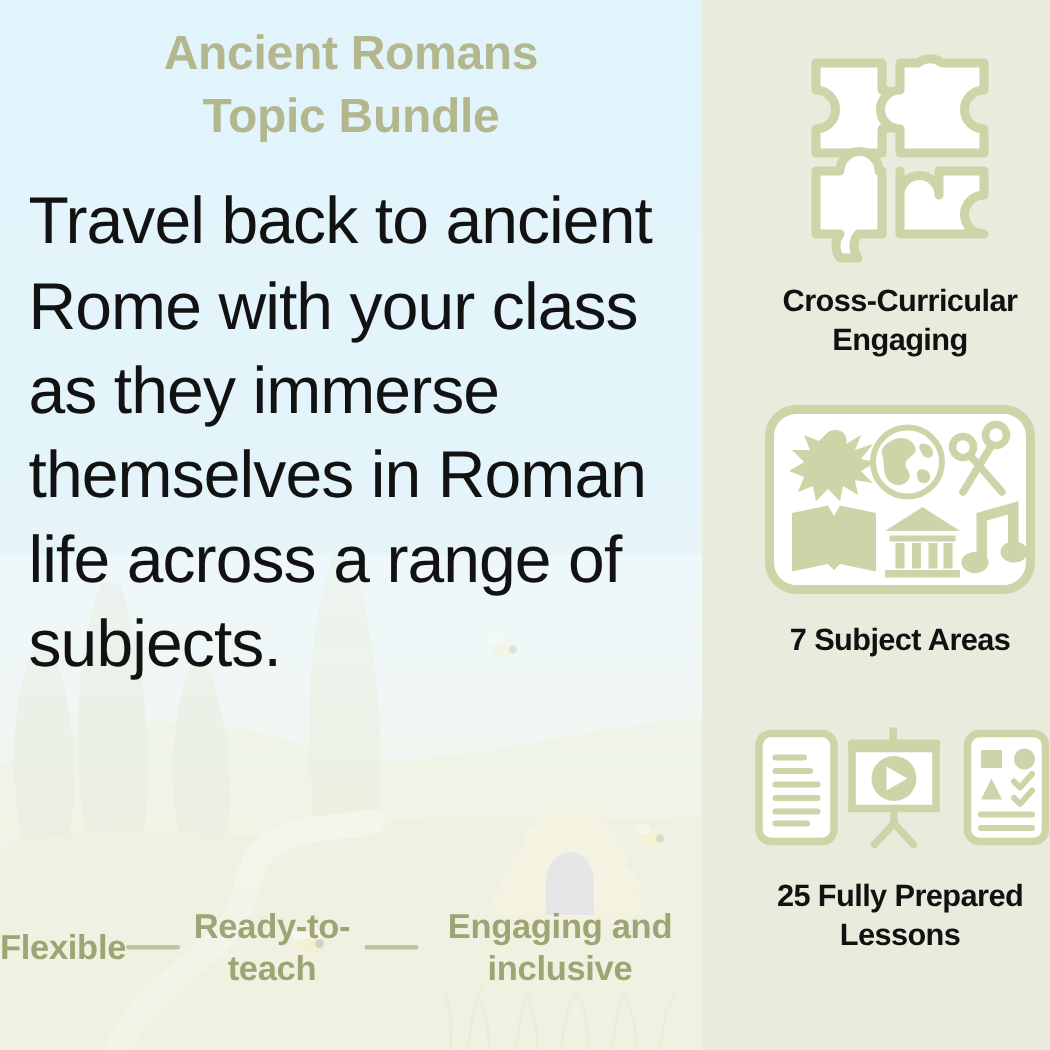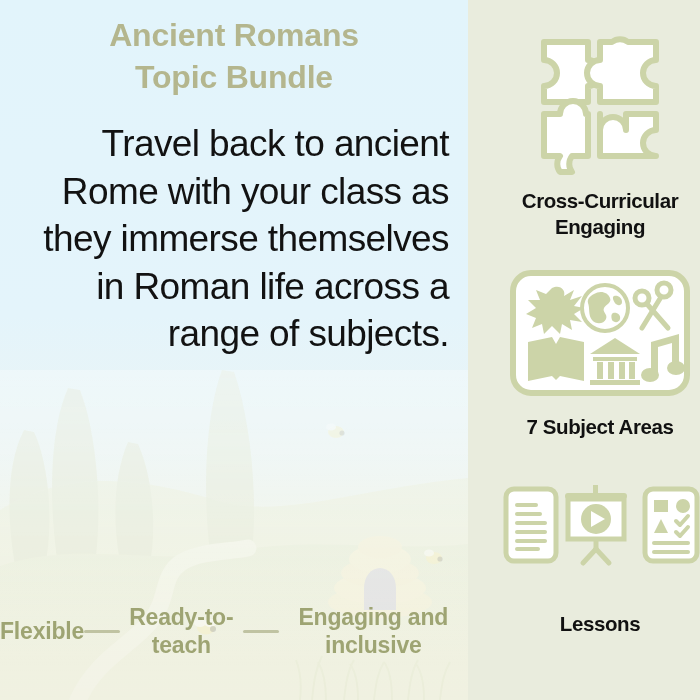--- a/index.html
+++ b/index.html
@@ -60,24 +60,24 @@
     font-weight: bold;
     line-height: 1.32;
     text-align: center;
     letter-spacing: -0.2px;
     margin: 0;
   }
 
   .headline {
     margin: 22px 0 0 0;
     color: #121212;
-    font-size: 37px;
+    font-size: 44px;
     line-height: 1.28;
     font-weight: normal;
-    text-align: right;
+    text-align: left;
     letter-spacing: -0.6px;
     width: 430px;
   }
 
   .tagline-block {
     margin-top: auto;
     margin-bottom: 40px;
     display: flex;
     flex-direction: row;
     align-items: center;
@@ -351,19 +351,19 @@
           <path d="M11 46 L18 32 L25 46 Z" fill="#ccd4a8"></path>
           <g stroke="#ccd4a8" stroke-width="4" fill="none" stroke-linecap="round" stroke-linejoin="round">
             <path d="M33 34 L37 38 L45 29"></path>
             <path d="M33 45 L37 49 L45 40"></path>
             <path d="M11 56 H45"></path>
             <path d="M11 65 H45"></path>
           </g>
         </g>
       </svg>
       <div class="feature-caption">
-        <br>
+        <span>25 Fully Prepared</span><br>
         <span>Lessons</span>
       </div>
     </div>
 
   </div>
 </div>
 
 </body></html>

